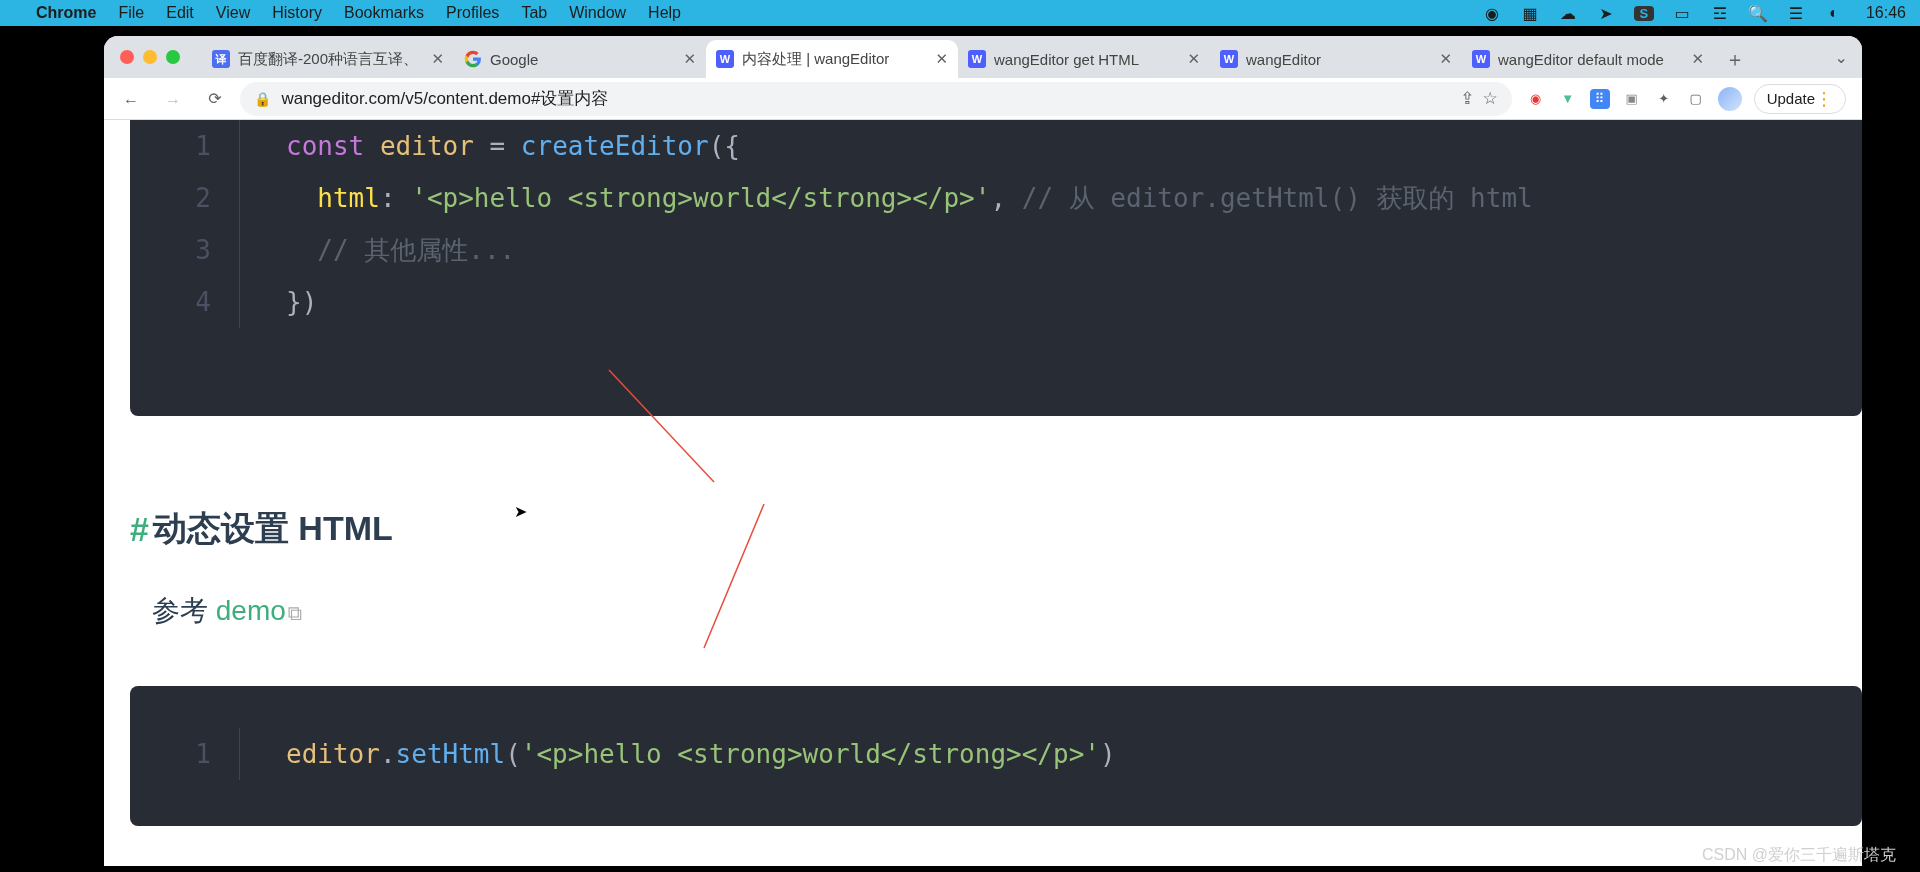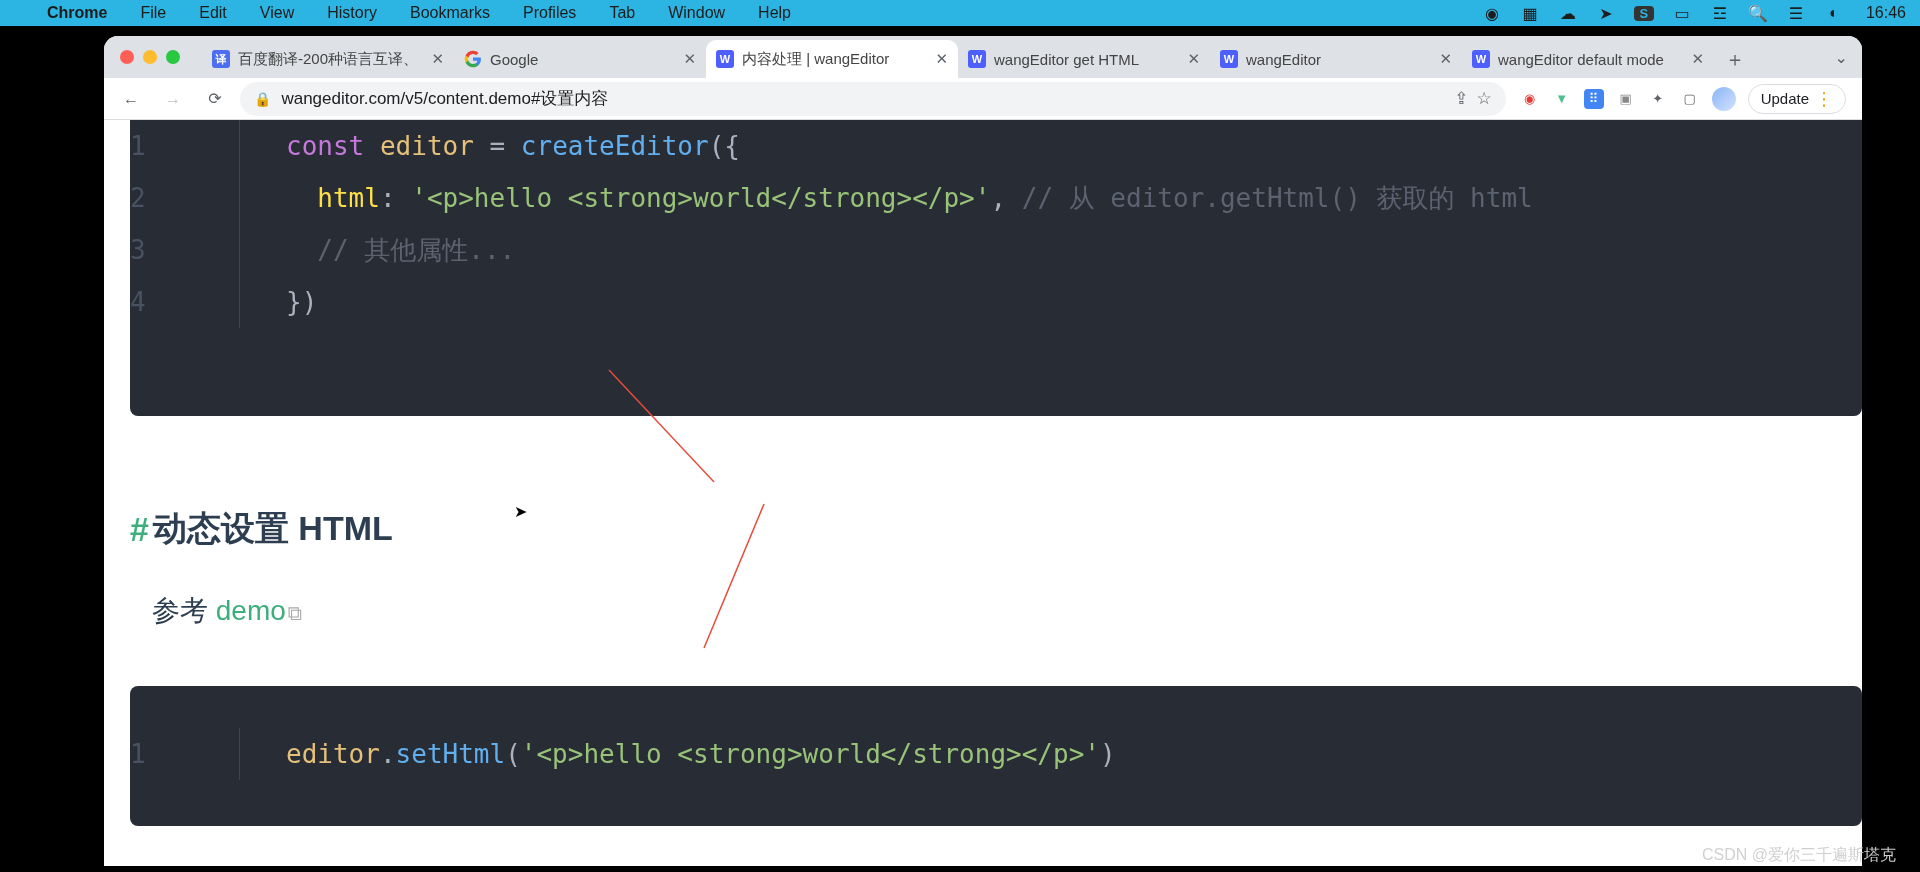--- a/index.html
+++ b/index.html
@@ -1,20 +1,20 @@
 <!DOCTYPE html>
 <html><head>
 <meta charset="utf-8">
 <style>
   * { box-sizing: border-box; margin: 0; padding: 0; }
   body { font-family: -apple-system, BlinkMacSystemFont, "Segoe UI", sans-serif; background: #000; width: 1920px; height: 872px; overflow: hidden; position: relative; }
   
   
   .menubar { position: absolute; top:0; left:0; right:0; height: 26px; background: #2cb4e2; display:flex; align-items:center; padding: 0 14px; font-size: 16px; color:#1c1c1c; justify-content: space-between; }
-  .menubar-left { display:flex; align-items:center; gap: 33px; }
+  .menubar-left { display:flex; align-items:center; gap: 22px; }
   .menubar-left .apple { font-size:18px;}
   .menubar-left .app { font-weight:600;}
   .menubar-right { display:flex; align-items:center; gap: 18px; font-size:16px;}
   .menubar-right .ic { width:20px; text-align:center;}
   .menubar-right .clock { font-weight:400; margin-left:4px;}
   
   
   .chrome-window { position:absolute; top:36px; left:104px; width:1758px; height:830px; background:#fff; border-radius:14px 14px 0 0; overflow:hidden; box-shadow:0 0 0 1px rgba(0,0,0,0.05);}
   
   
@@ -35,31 +35,31 @@
   
   
   .toolbar { height:42px; background:#fff; border-bottom:1px solid #dadce0; display:flex; align-items:center; padding:0 10px; gap:8px;}
   .tb-btn{ width:34px; height:34px; display:flex; align-items:center; justify-content:center; color:#5f6368; border-radius:50%;}
   .tb-btn.dis{ color:#bdc1c6;}
   .omnibox { flex:1; height:34px; background:#f1f3f4; border-radius:18px; display:flex; align-items:center; padding:0 14px; gap:10px; font-size:17px; color:#202124;}
   .lock{color:#5f6368; font-size:14px;}
   .omnibox-end{ display:flex; gap:8px; color:#5f6368; margin-left:auto;}
   .ext-icons{ display:flex; gap:12px; align-items:center; padding:0 6px;}
   .ext-ic{ width:20px; height:20px; border-radius:4px; display:flex; align-items:center; justify-content:center; font-size:13px;}
-  .update-btn{ border:1px solid #dadce0; border-radius:18px; padding:5px 12px; display:flex; align-items:center; gap:6px; font-size:15px; color:#202124;justify-content:center;}
+  .update-btn{ border:1px solid #dadce0; border-radius:18px; padding:5px 12px; display:flex; align-items:center; font-size:15px; color:#202124;justify-content:center;}
   .update-dots{ color:#f29900; font-size:18px; line-height:1;}
   .avatar{ width:24px;height:24px;border-radius:50%; background:linear-gradient(135deg,#8ab4f8,#d2e3fc);}
   
   
   .viewport { position:absolute; top:84px; left:0; right:0; bottom:0; background:#fff; overflow:hidden;}
   
   .codeblock { background:#282c34; border-radius:8px; margin-left:26px; position:relative; overflow:hidden;}
   .cb1{ height:306px; margin-top:-10px;}
   .codeblock pre{ font-family: Menlo, Consolas, monospace; font-size:26px; line-height:52px; padding:10px 0 10px 0; display:flex;}
-  .gutter{ width:110px; border-right:1px solid #3e4451; padding-right:28px; color:#495162; user-select:none;}
+  .gutter{ width:110px; border-right:1px solid #3e4451; text-align:right; padding-right:28px; color:#495162; user-select:none;}
   .codecol{ padding-left:46px; white-space:pre; color:#abb2bf;}
   .tok-kw{ color:#c678dd;} .tok-var{color:#e5c07b;} .tok-fn{color:#61afef;} .tok-attr{color:#fde047;} .tok-str{color:#98c379;} .tok-cmt{color:#5c6370;} .tok-punc{color:#abb2bf;}
   
   .heading{ margin:90px 0 0 26px; font-size:34px; font-weight:600; color:#2c3e50; display:flex; align-items:center; gap:4px;}
   .hash{ color:#3eaf7c;}
   .para{ margin:40px 0 0 48px; font-size:28px; color:#2c3e50;}
   .para a{ color:#3eaf7c; text-decoration:none;}
   .ext-link-ic{ color:#aaa; font-size:20px; margin-left:2px;}
   
   .cb2{ height:140px; margin-top:56px;}

